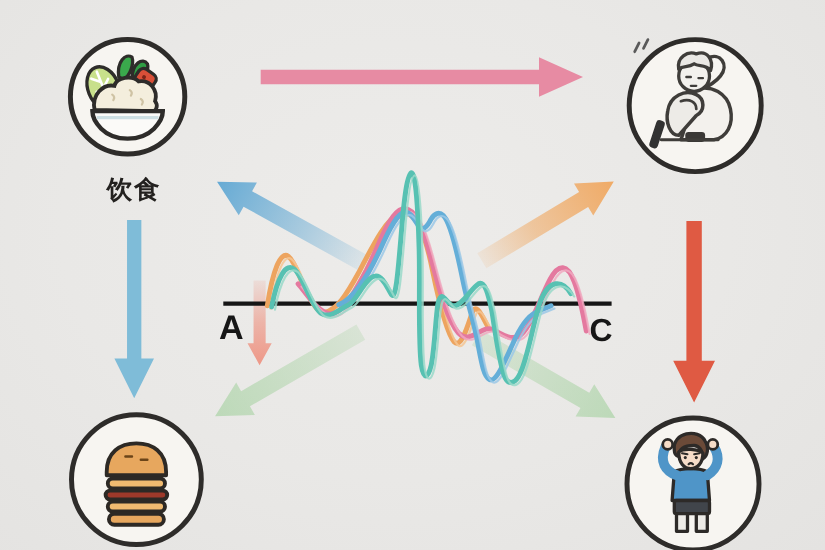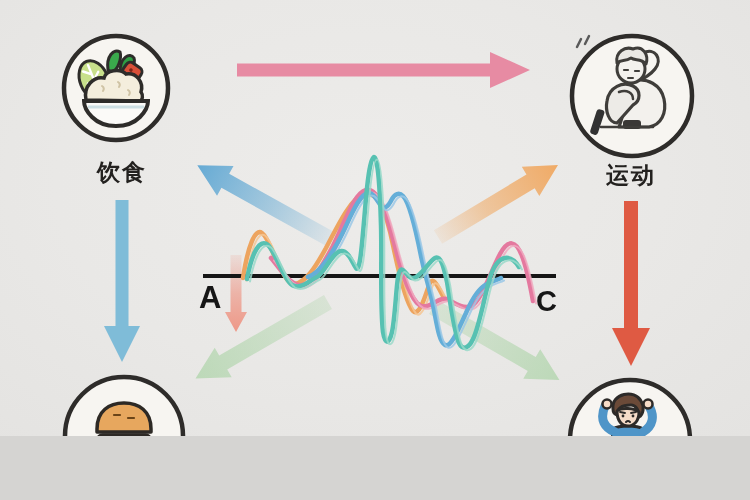--- a/index.html
+++ b/index.html
@@ -1,17 +1,17 @@
 <!DOCTYPE html>
 <html><head>
 <meta charset="utf-8">
 <style>
   html,body { margin:0; padding:0; background:#d5d4d2; }
   .stage {
-    position:relative; width:750px; height:436px; overflow:hidden;
+    position:relative; width:750px; height:500px; overflow:hidden;
     background: radial-gradient(ellipse at 48% 42%, #edecea 0%, #e9e8e6 55%, #e4e3e1 100%);
     font-family:"Liberation Sans", sans-serif;
   }
   .abs { position:absolute; }
   .node-label {
     position:absolute; font-weight:700; font-size:23px; color:#23211f;
     text-align:center; letter-spacing:2px; width:70px;
   }
   .axis-label { position:absolute; font-weight:800; color:#161616; line-height:1; }
   svg { display:block; }
@@ -123,21 +123,20 @@
       <path d="M61,47 L66,47" stroke-width="2" fill="none"></path>
       <path d="M40,70 C42,56 56,50 66,55 C74,59 74,70 66,74 L50,92 C42,92 38,80 40,70 Z" fill="#edebe7" stroke-width="3.2"></path>
       <path d="M52,61 C60,58 66,62 66,68" fill="none" stroke-width="2.5"></path>
       <rect x="56" y="89" width="18" height="9" rx="3" fill="#3a3836" stroke="none"></rect>
       <g transform="rotate(18 30 92)">
         <rect x="26" y="78" width="8" height="26" rx="3" fill="#323232" stroke="none"></rect>
       </g>
       <path d="M34,96 L86,96" fill="none" stroke-width="2.6"></path>
     </g>
   </svg>
-  <div class="node-label" style="left:596px;top:160px">运动</div>
 
   <svg class="abs" style="left:59px;top:371px" width="130" height="130" viewBox="0 0 130 130">
     <circle cx="65" cy="65" r="59" stroke-width="4.5" stroke="#2e2c2a" fill="#f7f5f1"></circle>
     <g stroke="#2d2925" stroke-linejoin="round">
       <path d="M38,58 C38,40 50,32 65,32 C80,32 92,40 92,58 L92,61 L38,61 Z" fill="#e7a75e" stroke-width="3.5"></path>
       <path d="M55,44 l6,0 M69,47 l6,0" stroke="#6b4418" stroke-width="2.2" stroke-linecap="round"></path>
       <rect x="39" y="64" width="52" height="9" rx="4.5" fill="#f0ba70" stroke-width="3.5"></rect>
       <rect x="37" y="75" width="56" height="8" rx="4" fill="#9e392a" stroke-width="3.5"></rect>
       <rect x="39" y="85" width="52" height="9" rx="4.5" fill="#f0ba70" stroke-width="3.5"></rect>
       <rect x="40" y="96" width="50" height="10" rx="5" fill="#e7a75e" stroke-width="3.5"></rect>

